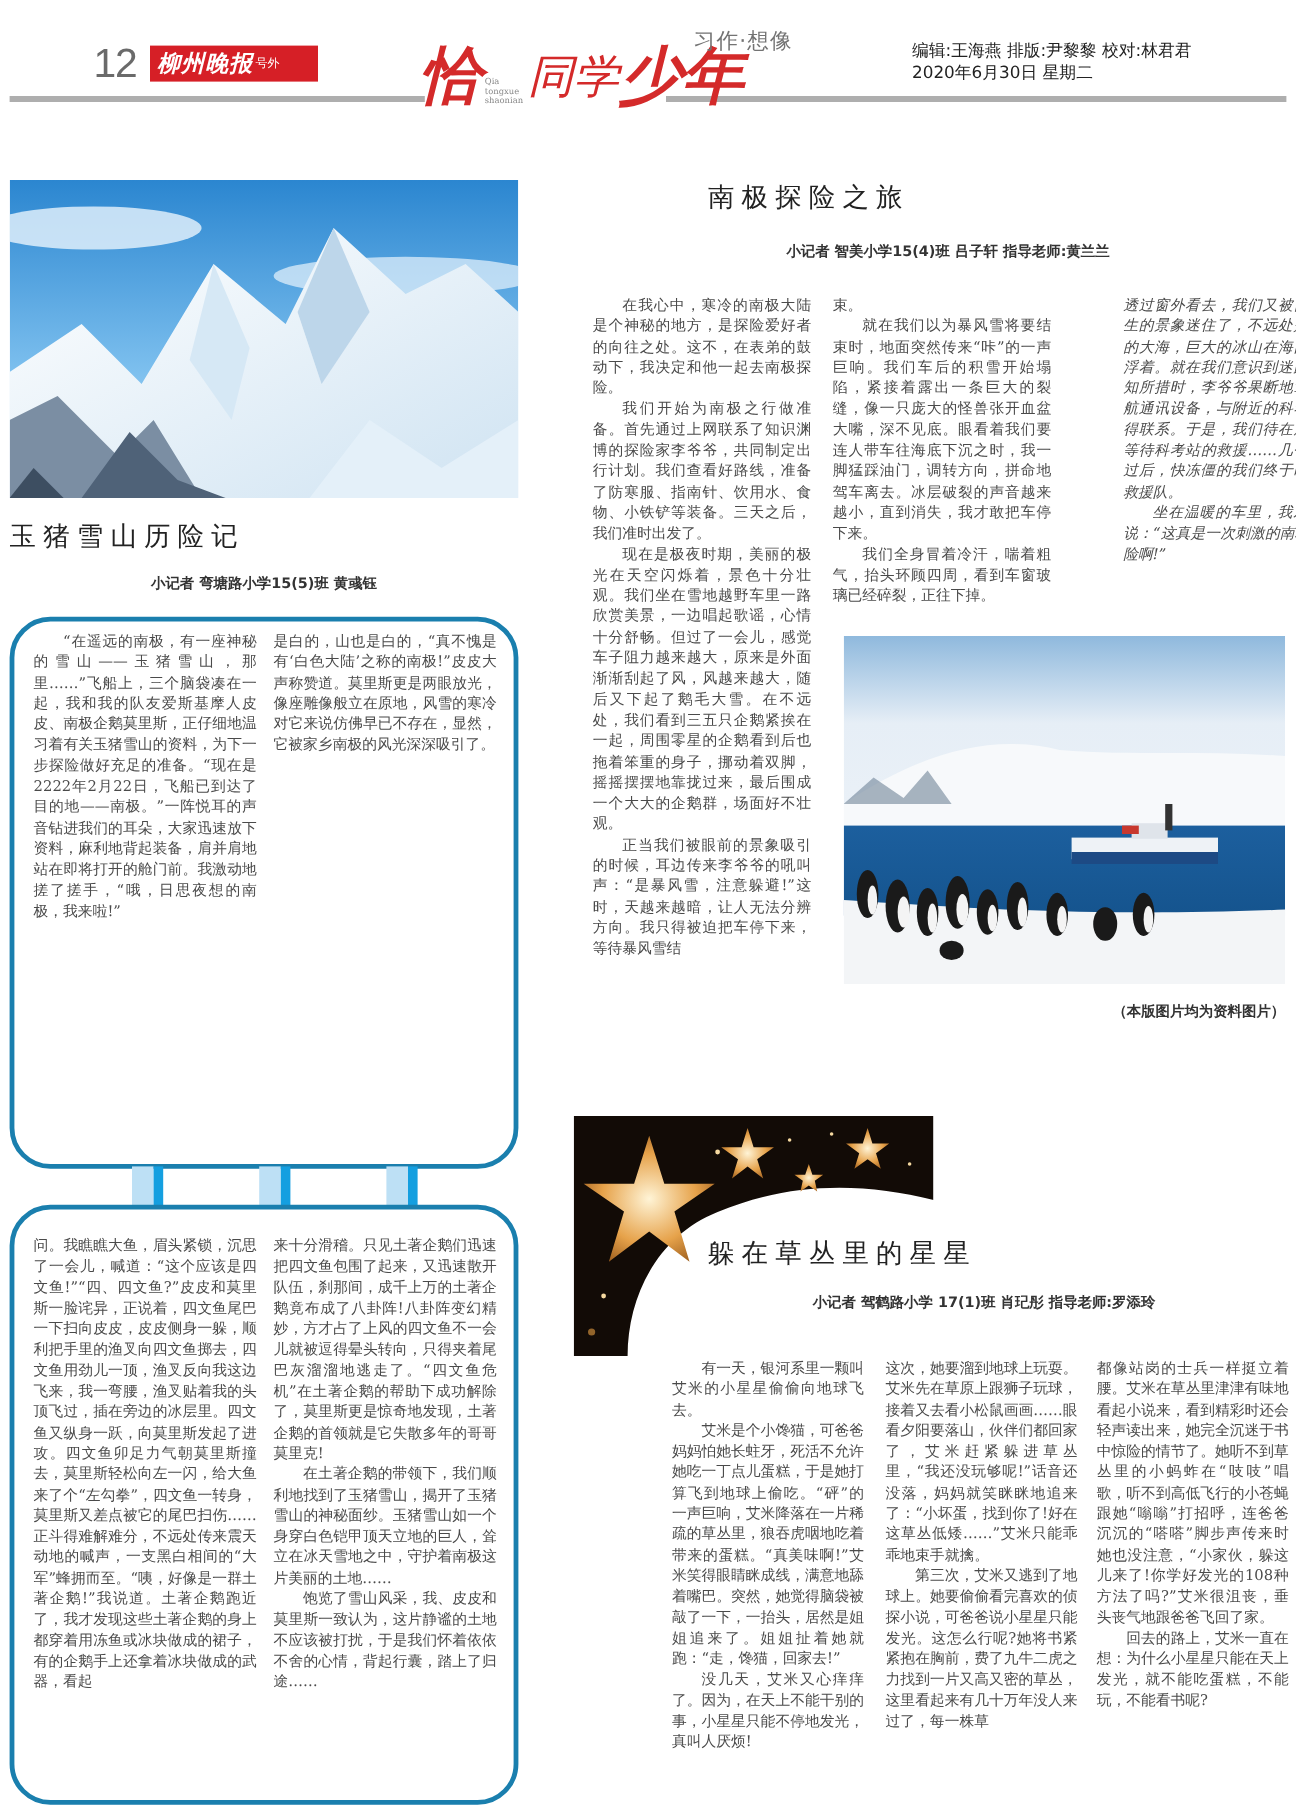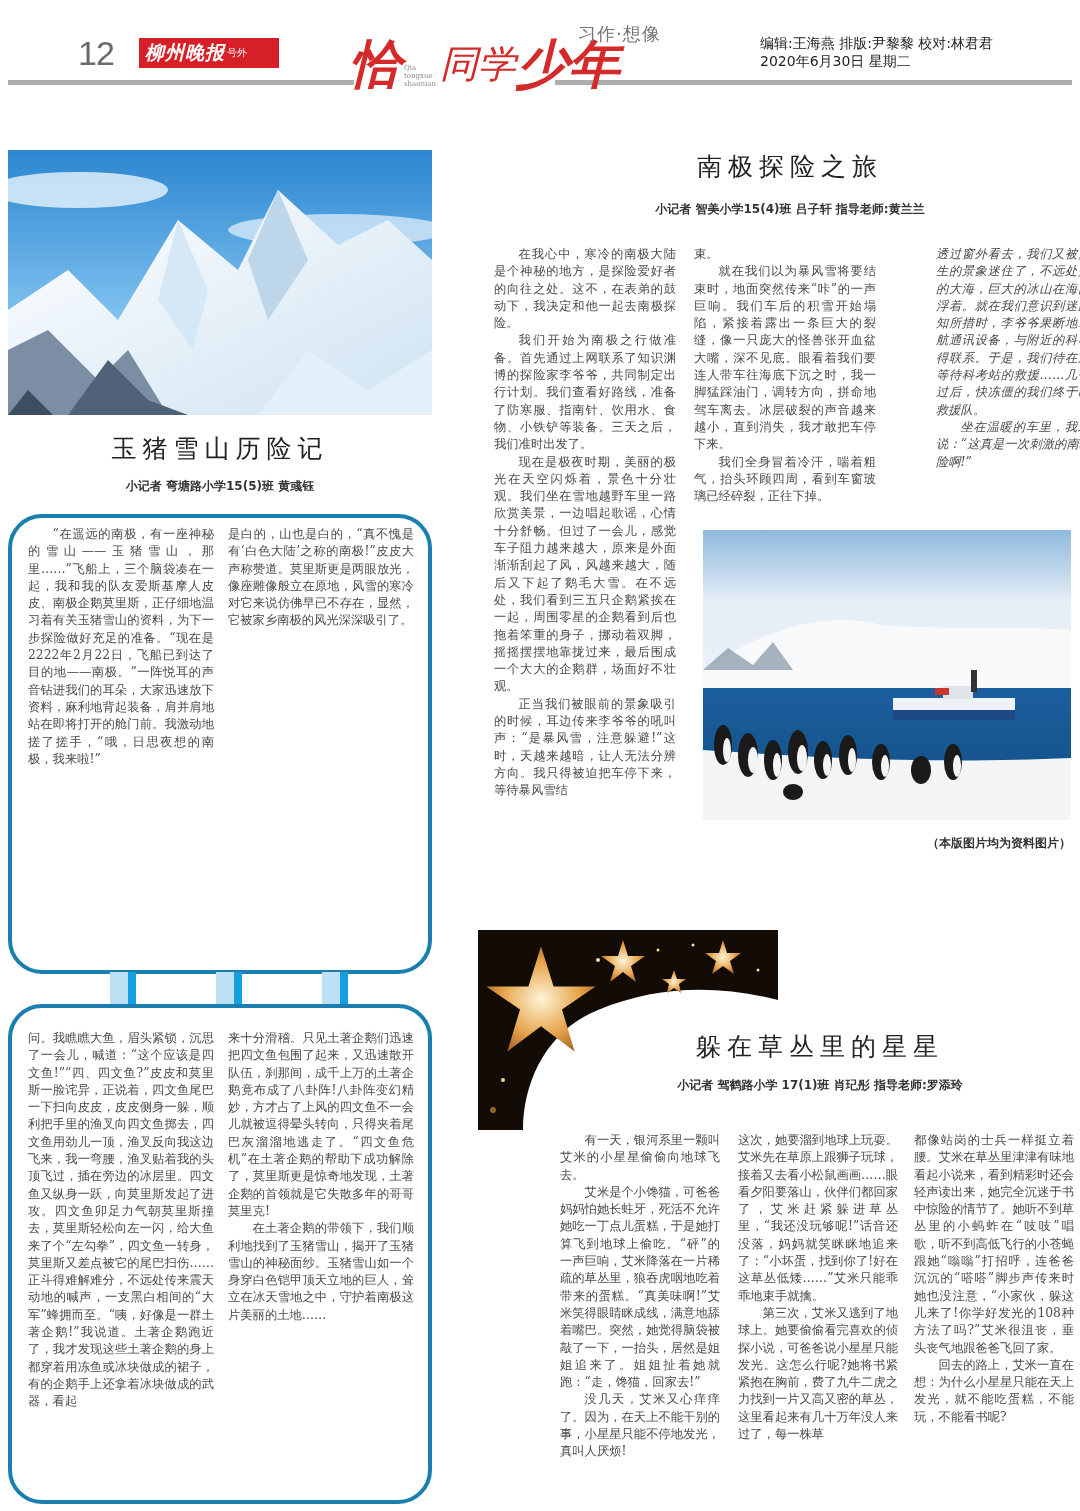--- a/index.html
+++ b/index.html
@@ -1,34 +1,34 @@
 <!DOCTYPE html>
 <html><head>
 <meta charset="utf-8">
 <style>
   html, body { margin:0; padding:0; }
   body { width:1080px; height:1511px; background:#ffffff; position:relative; overflow:hidden;
          font-family:"DejaVu Serif","Liberation Serif",serif; color:#3a3a3a; }
   .abs { position:absolute; }
   
   .page-num { left:78px; top:34px; font-family:"Liberation Sans","DejaVu Sans",sans-serif; font-weight:normal; font-size:34px; color:#6a6a6a; letter-spacing:-1px; }
-  .paper-logo { left:125px; top:38px; width:140px; height:30px; background:#d61f26; color:#fff; display:flex; align-items:center; padding-left:6px; box-sizing:border-box;margin-left:14px; }
+  .paper-logo { left:125px; top:38px; width:140px; height:30px; background:#d61f26; color:#fff; display:flex; align-items:center; padding-left:6px; box-sizing:border-box; }
   .paper-logo .name { font-family:"DejaVu Serif",serif; font-weight:bold; font-style:italic; font-size:19px; letter-spacing:1px; }
   .paper-logo .sub { font-family:"DejaVu Sans",sans-serif; font-size:10px; margin-left:2px; }
   .rule { top:80px; height:5px; background:#aeaeae; }
   .section-logo { left:350px; top:10px; height:84px; display:flex; align-items:flex-end; }
   .section-logo .big { font-family:"DejaVu Serif",serif; font-weight:bold; font-style:italic; color:#d42a2a; font-size:52px; line-height:60px; }
   .section-logo .mid { font-family:"DejaVu Serif",serif; font-style:italic; color:#d42a2a; font-size:38px; line-height:60px; }
   .section-logo .pinyin { font-family:"DejaVu Serif",serif; font-size:7px; color:#888; line-height:8px; width:34px; margin:0 2px 6px 2px; }
   .section-title { left:578px; top:22px; font-family:"DejaVu Sans",sans-serif; font-size:18px; color:#737373; letter-spacing:1px; }
   .credits { left:760px; top:34px; font-family:"DejaVu Sans",sans-serif; font-size:14px; color:#222; line-height:18px; }
 
   
   .photo { overflow:hidden; }
-  .title { font-family:Liberation Sans, sans-serif; font-size:25px; color:#222; letter-spacing:6px; text-align:center; }
+  .title { font-family:Liberation Sans, sans-serif; font-size:22px; color:#222; letter-spacing:6px; }
   .byline { font-family:"DejaVu Sans",sans-serif; font-size:12px; color:#333; font-weight:bold; text-align:center; white-space:nowrap; }
   .col { font-size:12.3px; line-height:17.3px; text-align:justify; color:#4a4a4a; }
   .col p { margin:0; text-indent:2em; }
   .col p.cont { text-indent:0; }
   .box { border:4px solid #1a7fae; border-radius:34px; box-sizing:border-box; background:#fff; }
   .caption { font-family:"DejaVu Sans",sans-serif; font-size:12px; color:#333; font-weight:bold; text-align:right; }
   .connector { top:972px; height:38px; width:22px; }
   .connector .light { position:absolute; left:0; top:0; width:18px; height:38px; background:#bde0f5; }
   .connector .dark { position:absolute; left:18px; top:0; width:8px; height:38px; background:#149fe0; }
 </style>
@@ -105,20 +105,21 @@
     <div class="dark"></div>
   </div>
 
 <div class="abs box" style="left:8px;top:1004px;width:424px;height:500px;"></div>
 <div class="abs col" style="left:28px;top:1030px;width:186px;">
   <p class="cont">问。我瞧瞧大鱼，眉头紧锁，沉思了一会儿，喊道：“这个应该是四文鱼!”“四、四文鱼?”皮皮和莫里斯一脸诧异，正说着，四文鱼尾巴一下扫向皮皮，皮皮侧身一躲，顺利把手里的渔叉向四文鱼掷去，四文鱼用劲儿一顶，渔叉反向我这边飞来，我一弯腰，渔叉贴着我的头顶飞过，插在旁边的冰层里。四文鱼又纵身一跃，向莫里斯发起了进攻。四文鱼卯足力气朝莫里斯撞去，莫里斯轻松向左一闪，给大鱼来了个“左勾拳”，四文鱼一转身，莫里斯又差点被它的尾巴扫伤……正斗得难解难分，不远处传来震天动地的喊声，一支黑白相间的“大军”蜂拥而至。“咦，好像是一群土著企鹅!”我说道。土著企鹅跑近了，我才发现这些土著企鹅的身上都穿着用冻鱼或冰块做成的裙子，有的企鹅手上还拿着冰块做成的武器，看起</p>
 </div>
 <div class="abs col" style="left:228px;top:1030px;width:186px;">
   <p class="cont">来十分滑稽。只见土著企鹅们迅速把四文鱼包围了起来，又迅速散开队伍，刹那间，成千上万的土著企鹅竟布成了八卦阵!八卦阵变幻精妙，方才占了上风的四文鱼不一会儿就被逗得晕头转向，只得夹着尾巴灰溜溜地逃走了。“四文鱼危机”在土著企鹅的帮助下成功解除了，莫里斯更是惊奇地发现，土著企鹅的首领就是它失散多年的哥哥莫里克!</p>
   <p>在土著企鹅的带领下，我们顺利地找到了玉猪雪山，揭开了玉猪雪山的神秘面纱。玉猪雪山如一个身穿白色铠甲顶天立地的巨人，耸立在冰天雪地之中，守护着南极这片美丽的土地……</p>
+  <p>饱览了雪山风采，我、皮皮和莫里斯一致认为，这片静谧的土地不应该被打扰，于是我们怀着依依不舍的心情，背起行囊，踏上了归途……</p>
 </div>
 
 <div class="abs title" style="left:590px;top:150px;width:400px;">南极探险之旅</div>
 <div class="abs byline" style="left:590px;top:201px;width:400px;">小记者  智美小学15(4)班  吕子轩  指导老师:黄兰兰</div>
 
 <div class="abs col" style="left:494px;top:246px;width:182px;">
   <p>在我心中，寒冷的南极大陆是个神秘的地方，是探险爱好者的向往之处。这不，在表弟的鼓动下，我决定和他一起去南极探险。</p>
   <p>我们开始为南极之行做准备。首先通过上网联系了知识渊博的探险家李爷爷，共同制定出行计划。我们查看好路线，准备了防寒服、指南针、饮用水、食物、小铁铲等装备。三天之后，我们准时出发了。</p>
   <p>现在是极夜时期，美丽的极光在天空闪烁着，景色十分壮观。我们坐在雪地越野车里一路欣赏美景，一边唱起歌谣，心情十分舒畅。但过了一会儿，感觉车子阻力越来越大，原来是外面渐渐刮起了风，风越来越大，随后又下起了鹅毛大雪。在不远处，我们看到三五只企鹅紧挨在一起，周围零星的企鹅看到后也拖着笨重的身子，挪动着双脚，摇摇摆摆地靠拢过来，最后围成一个大大的企鹅群，场面好不壮观。</p>
   <p>正当我们被眼前的景象吸引的时候，耳边传来李爷爷的吼叫声：“是暴风雪，注意躲避!”这时，天越来越暗，让人无法分辨方向。我只得被迫把车停下来，等待暴风雪结</p>

